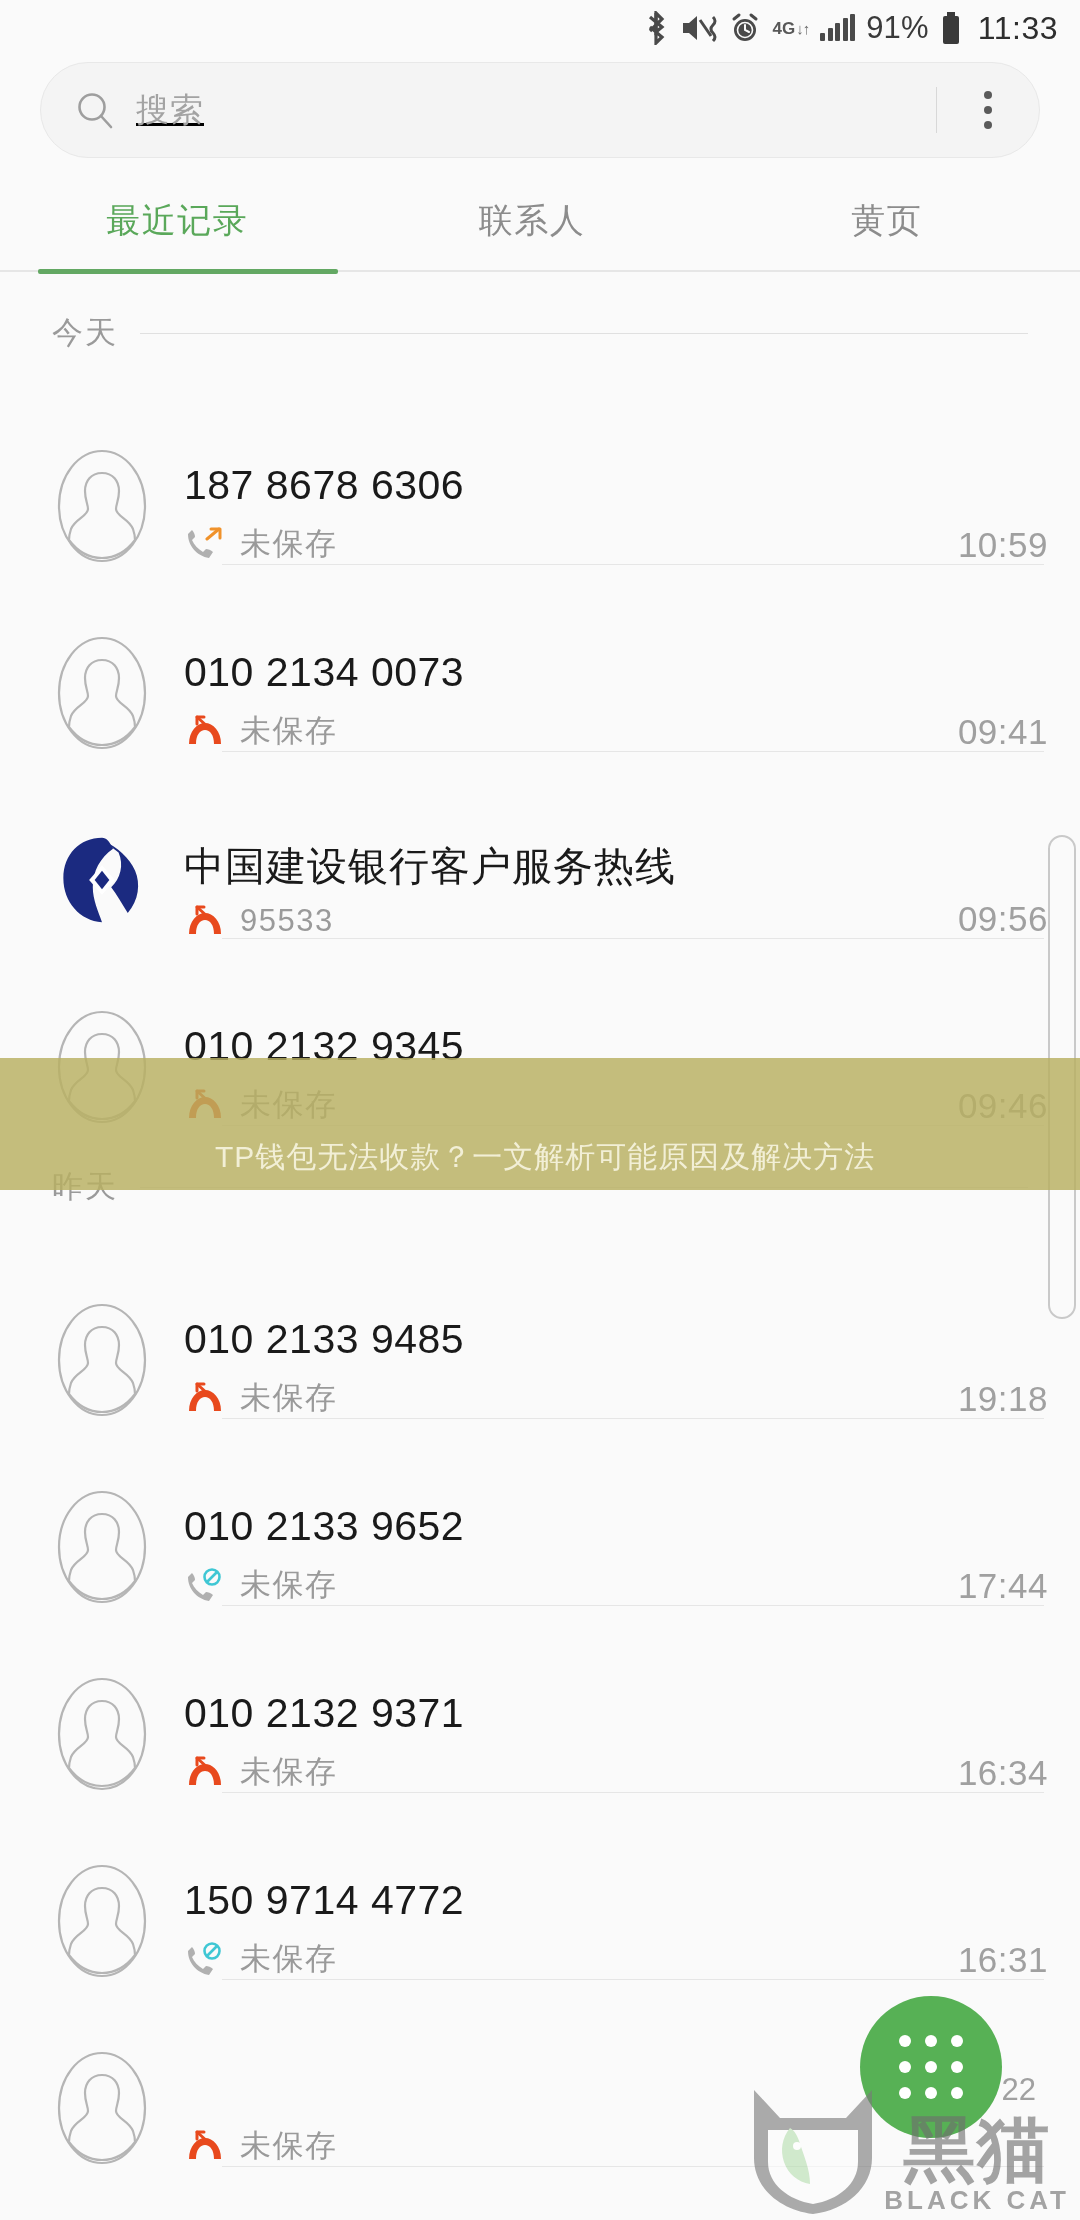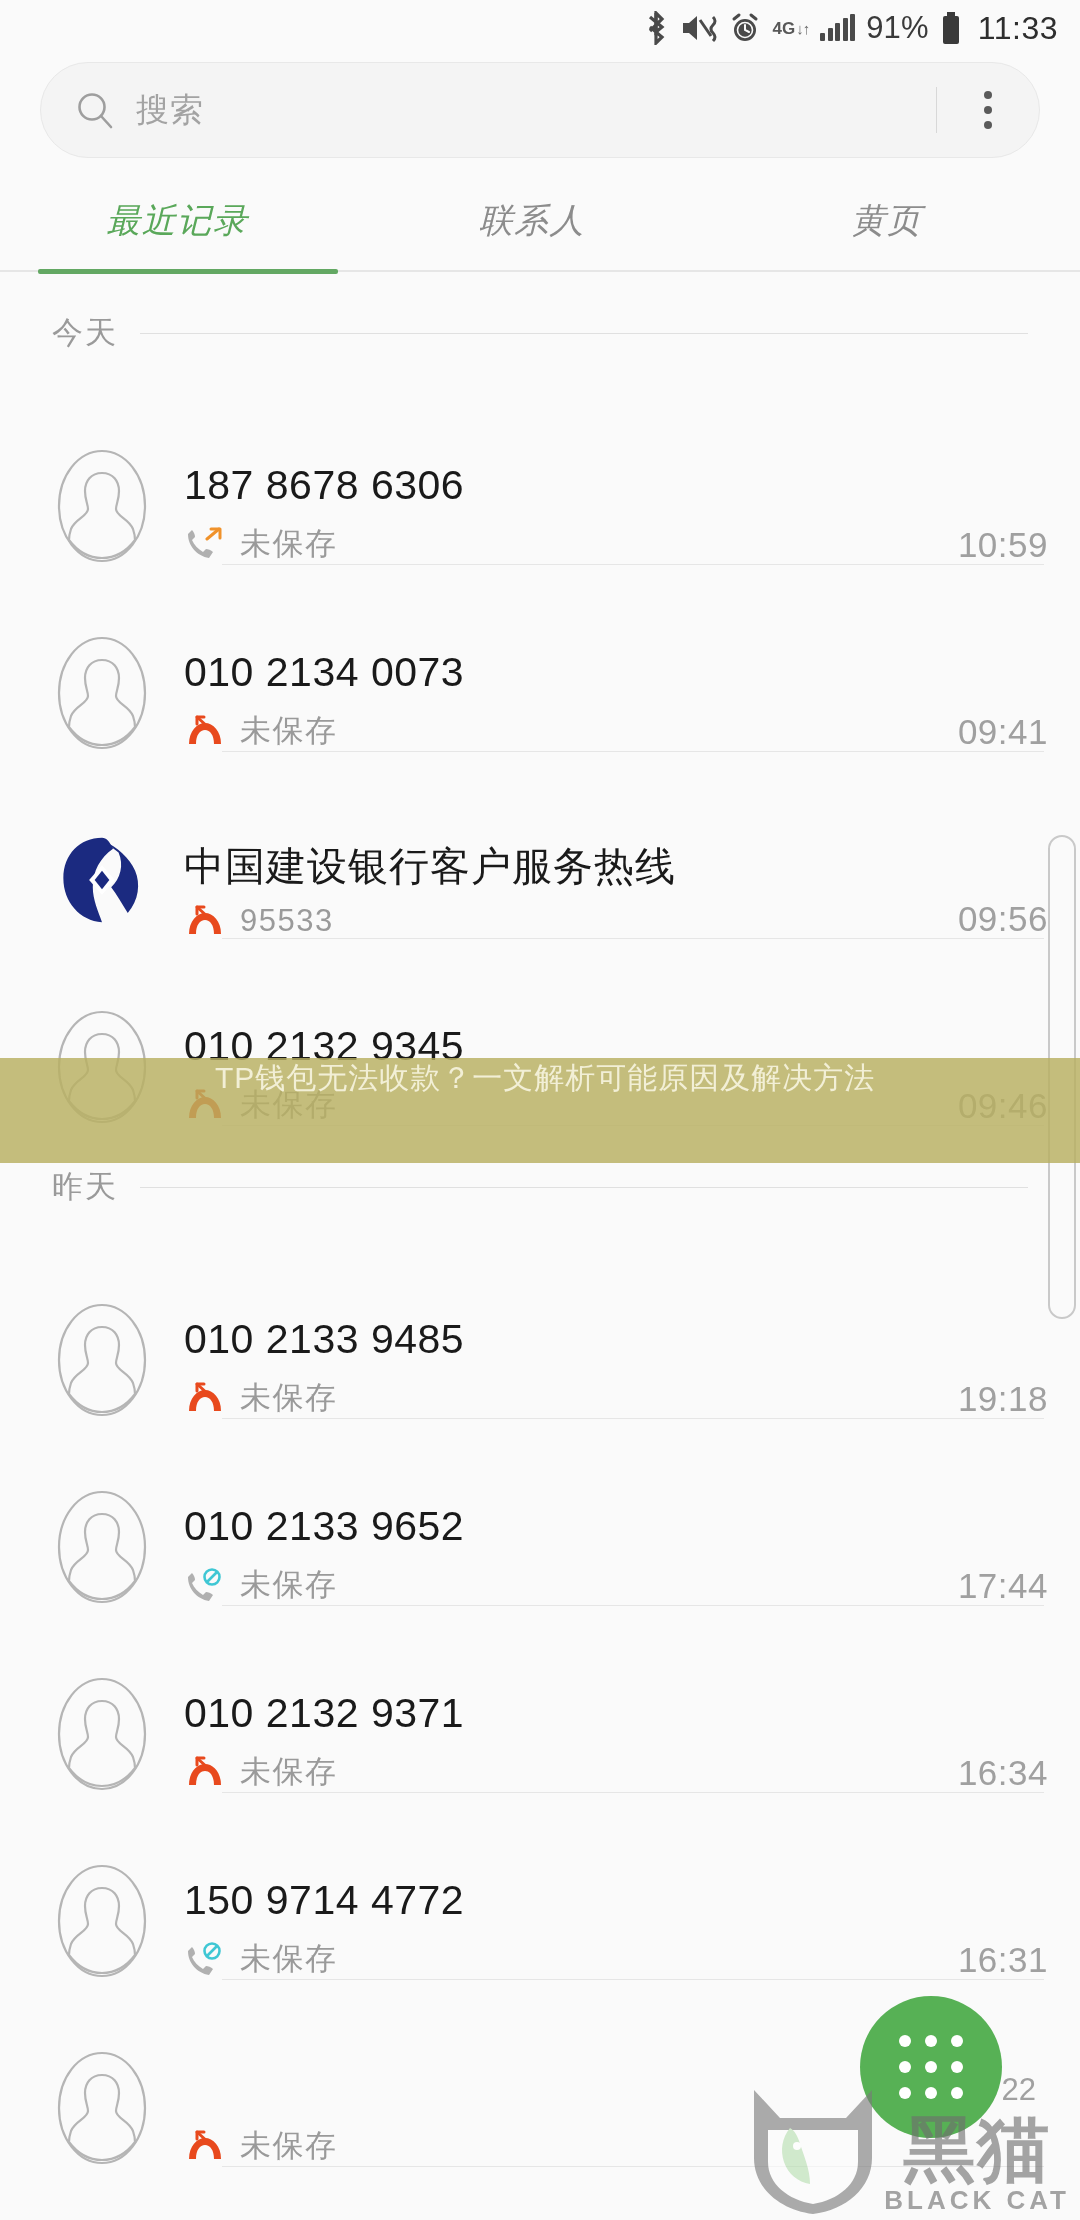--- a/index.html
+++ b/index.html
@@ -28,33 +28,33 @@
   .bars i:nth-child(2){height:13px}
   .bars i:nth-child(3){height:18px}
   .bars i:nth-child(4){height:23px}
   .bars i:nth-child(5){height:27px}
 
   
   .searchwrap{padding:6px 40px 0 40px;}
   .searchbar{
     height:96px;border-radius:48px;background:#f4f4f4;
     border:1px solid #e8e8e8;display:flex;align-items:center;
-    padding:0 6px 0 34px;box-sizing:border-box;
+    padding:0 6px 0 34px;box-sizing:border-box;text-decoration:underline;
   }
   .mag{width:40px;height:40px;flex:0 0 auto;}
   .search-placeholder{
     font-size:33px;color:#a3a3a3;margin-left:21px;flex:1;letter-spacing:1px;
   }
   .vdiv{width:1px;height:46px;background:#d8d8d8;margin-right:22px;}
   .kebab{width:58px;height:70px;display:flex;flex-direction:column;
     align-items:center;justify-content:center;gap:7px;margin-right:16px;}
   .kebab span{width:8px;height:8px;border-radius:50%;background:#5a5a5a;display:block;}
 
   
-  .tabs{display:flex;margin-top:26px;position:relative;padding:0 16px 0 0;font-style:italic;}
+  .tabs{display:flex;margin-top:26px;position:relative;padding:0 16px 0 0;}
   .tab{
     flex:1;text-align:center;font-size:34px;color:#8c8c8c;
     padding:14px 0 26px 0;letter-spacing:1.5px;
   }
   .tab.active{color:#5aa85a;font-weight:500;}
   .tabline{height:2px;background:#e6e6e6;position:relative;margin:0;}
   .tabline .ind{position:absolute;left:38px;top:-1px;width:300px;height:5px;background:#63a863;border-radius:2px;}
 
   
   .list{position:relative;}
@@ -83,23 +83,23 @@
   .ccb{width:92px;height:92px;}
 
   
   .scrollbar{
     position:absolute;right:4px;top:835px;width:24px;height:480px;
     border:2px solid #c9c9c9;border-radius:14px;background:transparent;
   }
 
   
   .banner{
-    position:absolute;left:0;top:1058px;width:1080px;height:105px;
+    position:absolute;left:0;top:1058px;width:1080px;height:132px;
     background:rgba(184,176,96,.82);
-    display:flex;align-items:flex-start;box-sizing:border-box;
+    display:flex;align-items:flex-end;box-sizing:border-box;
     padding:0 0 12px 215px;
   }
   .banner-text{font-size:30px;color:#f2efd6;letter-spacing:1px;}
 
   
   .fab{
     position:absolute;right:78px;bottom:82px;width:142px;height:142px;border-radius:50%;
     background:#57b155;display:flex;align-items:center;justify-content:center;
   }
   .dialgrid{display:grid;grid-template-columns:repeat(3,12px);grid-template-rows:repeat(3,12px);gap:14px;}

